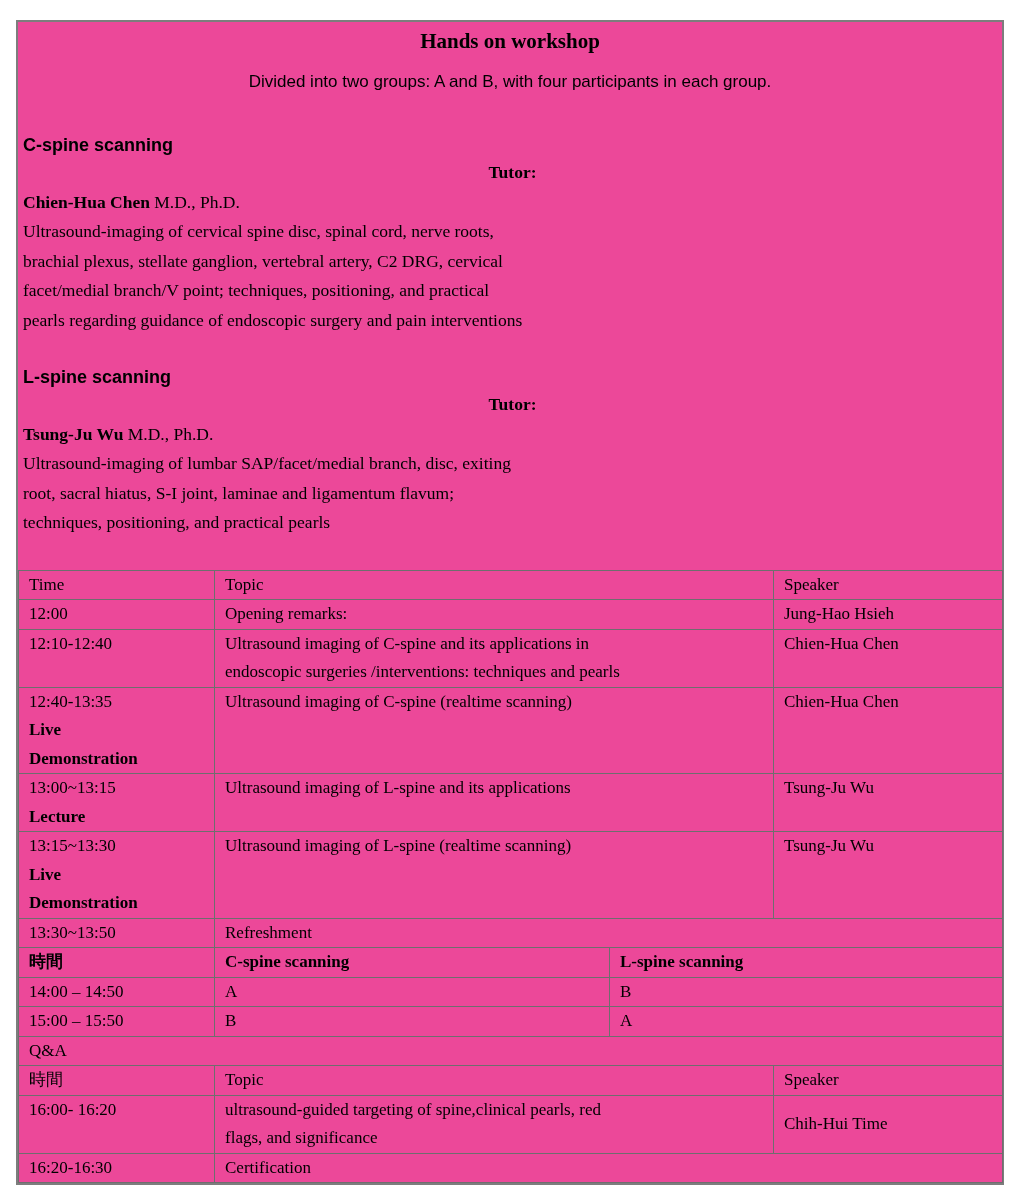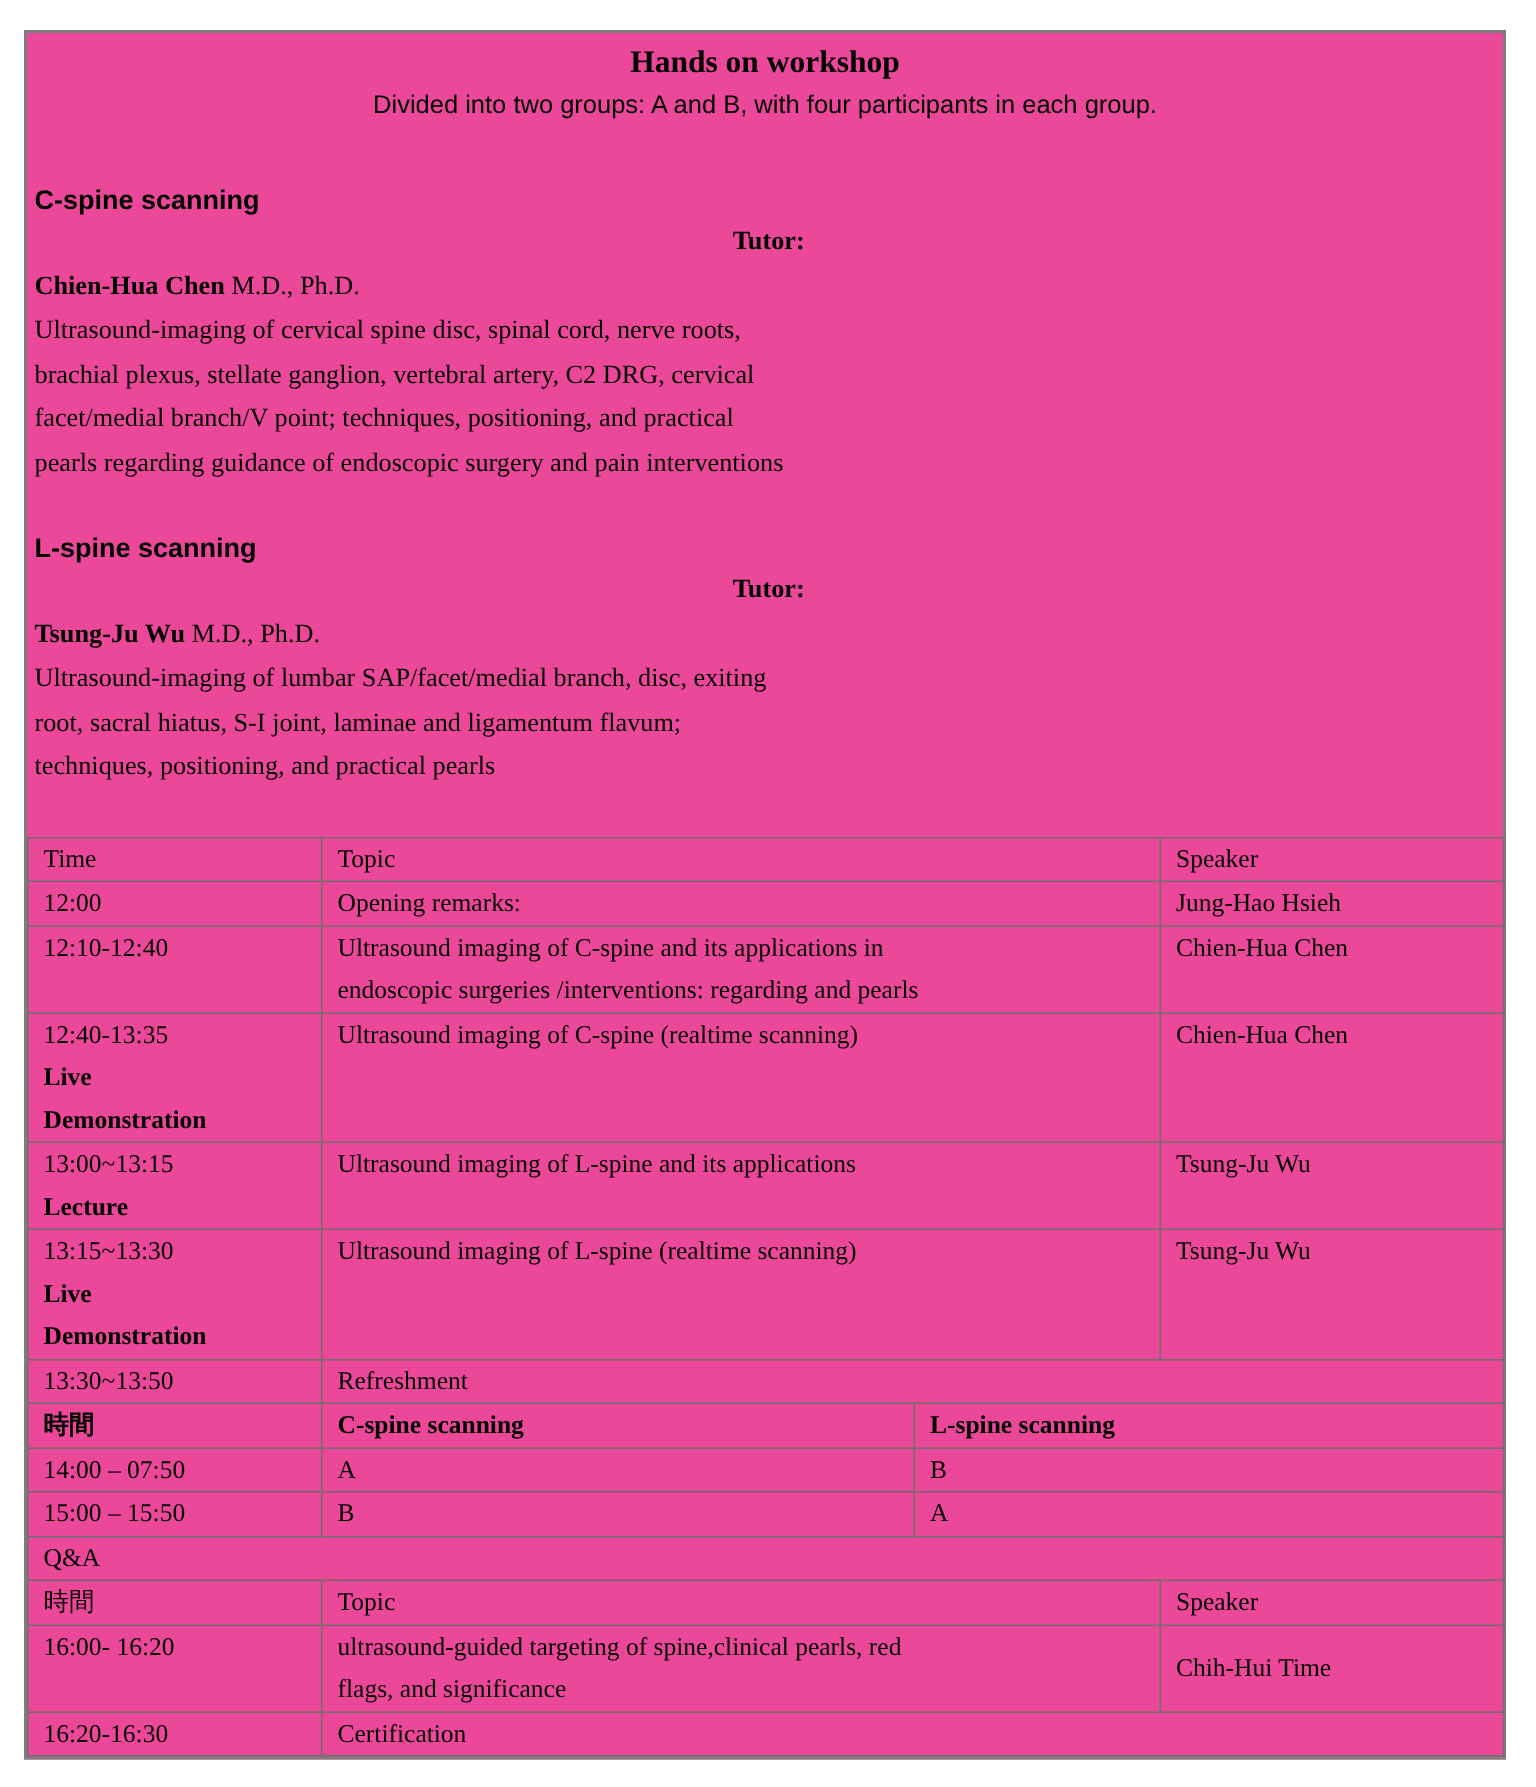--- a/index.html
+++ b/index.html
@@ -21,21 +21,21 @@
   }
   .doc-title {
     margin-top: 6px;
     text-align: center;
     font-family: "Liberation Serif", serif;
     font-weight: bold;
     font-size: 21px;
     line-height: 26px;
   }
   .doc-subtitle {
-    margin-top: 4px;
+    margin-top: 16px;
     text-align: center;
     font-family: "Liberation Sans", sans-serif;
     font-size: 17px;
     line-height: 24px;
   }
   .section {
     padding: 0 0 0 5px;
     font-size: 17.5px;
     line-height: 29.5px;
   }
@@ -110,21 +110,21 @@
           <td>Speaker</td>
         </tr>
         <tr>
           <td>12:00</td>
           <td colspan="2">Opening remarks:</td>
           <td>Jung-Hao Hsieh</td>
         </tr>
         <tr>
           <td>12:10-12:40</td>
           <td colspan="2">Ultrasound imaging of C-spine and its applications in
-endoscopic surgeries /interventions: regarding and pearls</td>
+endoscopic surgeries /interventions: techniques and pearls</td>
           <td>Chien-Hua Chen</td>
         </tr>
         <tr>
           <td><div>12:40-13:35</div><div class="bold">Live</div><div class="bold">Demonstration</div></td>
           <td colspan="2">Ultrasound imaging of C-spine (realtime scanning)</td>
           <td>Chien-Hua Chen</td>
         </tr>
         <tr>
           <td><div>13:00~13:15</div><div class="bold">Lecture</div></td>
           <td colspan="2">Ultrasound imaging of L-spine and its applications</td>
@@ -138,21 +138,21 @@
         <tr>
           <td>13:30~13:50</td>
           <td colspan="3" class="center">Refreshment</td>
         </tr>
         <tr>
           <td class="bold">時間</td>
           <td class="bold">C-spine scanning</td>
           <td colspan="2" class="bold">L-spine scanning</td>
         </tr>
         <tr>
-          <td>14:00 – 07:50</td>
+          <td>14:00 – 14:50</td>
           <td>A</td>
           <td colspan="2">B</td>
         </tr>
         <tr>
           <td>15:00 – 15:50</td>
           <td>B</td>
           <td colspan="2">A</td>
         </tr>
         <tr>
           <td colspan="4" class="center">Q&amp;A</td>

